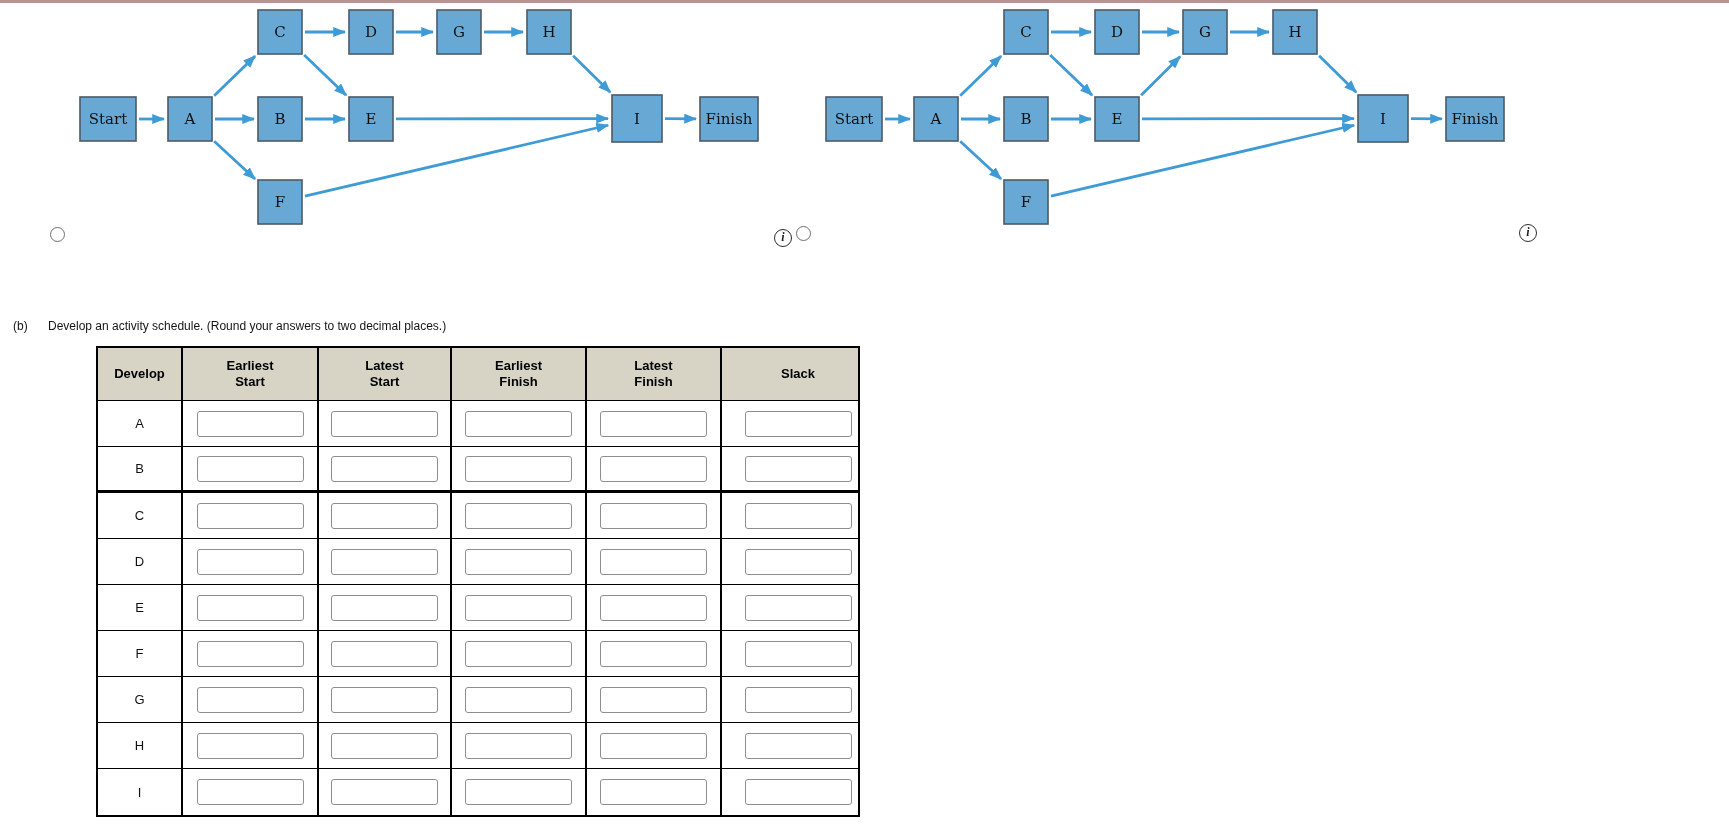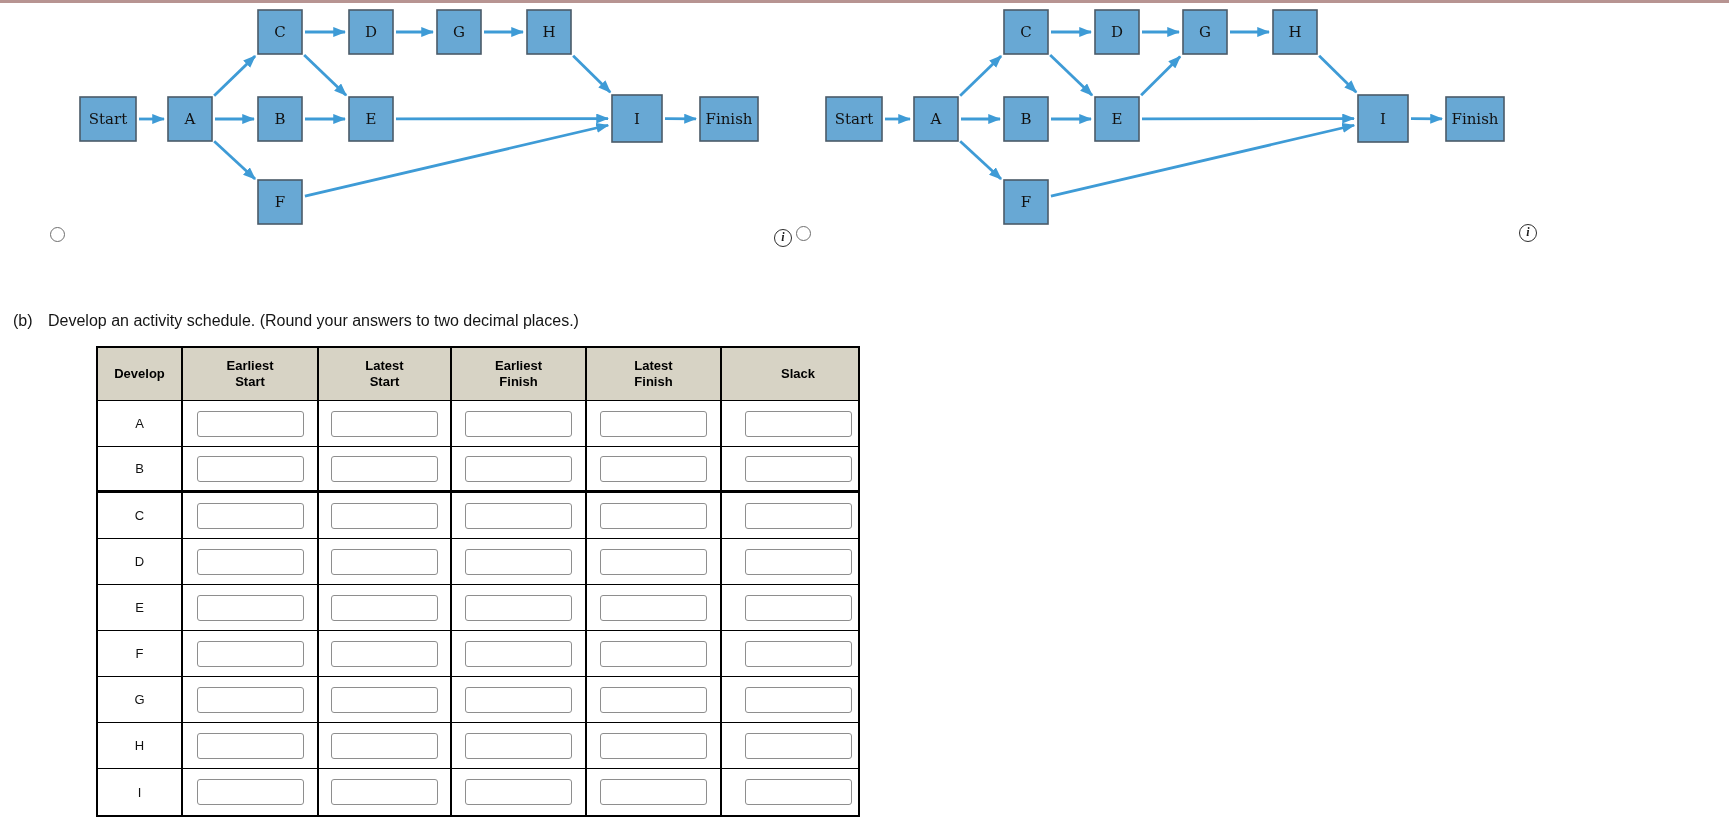--- a/index.html
+++ b/index.html
@@ -16,21 +16,21 @@
   .radio.r1{left:50px;top:227px;}
   .radio.r2{left:796px;top:226px;}
 
   .info-icon{position:absolute;width:18px;height:18px;border:1.6px solid #2d2d2d;
              border-radius:50%;box-sizing:border-box;background:#fff;
              font-family:"Liberation Serif", serif;font-style:italic;font-weight:bold;
              font-size:12px;line-height:15px;text-align:center;color:#1e1e1e;cursor:pointer;}
   .info-icon.i1{left:774px;top:229px;}
   .info-icon.i2{left:1519px;top:224px;}
 
-  .partb{position:absolute;left:13px;top:312px;font-size:16px;color:#151515;}
+  .partb{position:absolute;left:13px;top:319px;font-size:12px;color:#151515;}
   .partb .blabel{display:inline-block;width:35px;}
 
   .sched{position:absolute;left:96px;top:346px;border:2px solid #000;background:#fff;}
   .trow{display:grid;grid-template-columns:85px 136px 133px 135px 135px 136px;}
   .cell{border-right:2px solid #000;border-bottom:1.6px solid #000;
         display:flex;align-items:center;justify-content:center;box-sizing:border-box;}
   .cell:last-child{border-right:none;padding-left:16px;}
   .hrow .cell{background:#d7d3c5;height:53px;font-weight:bold;font-size:13px;
               color:#000;text-align:center;line-height:1.25;flex-direction:column;}
   .drow .cell{height:46px;font-size:13px;color:#111;}

